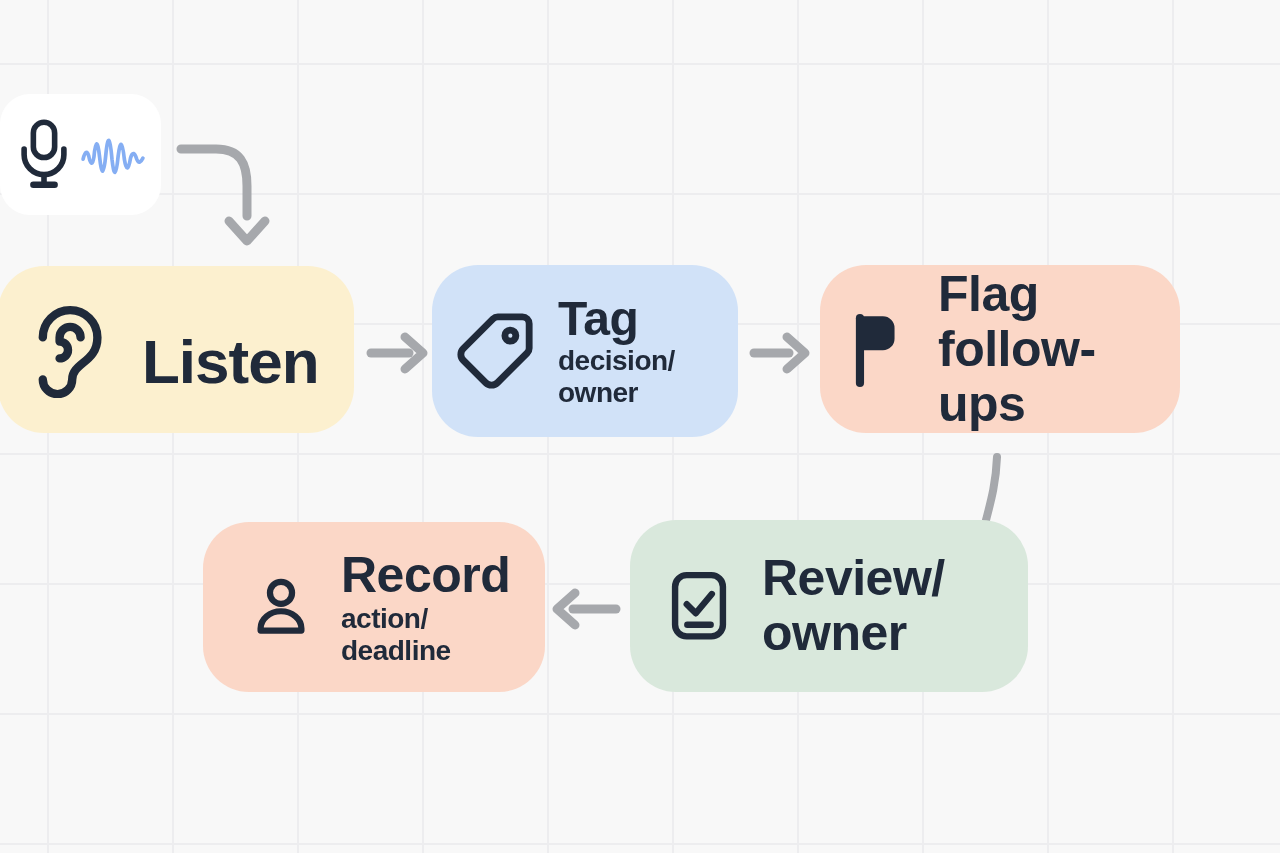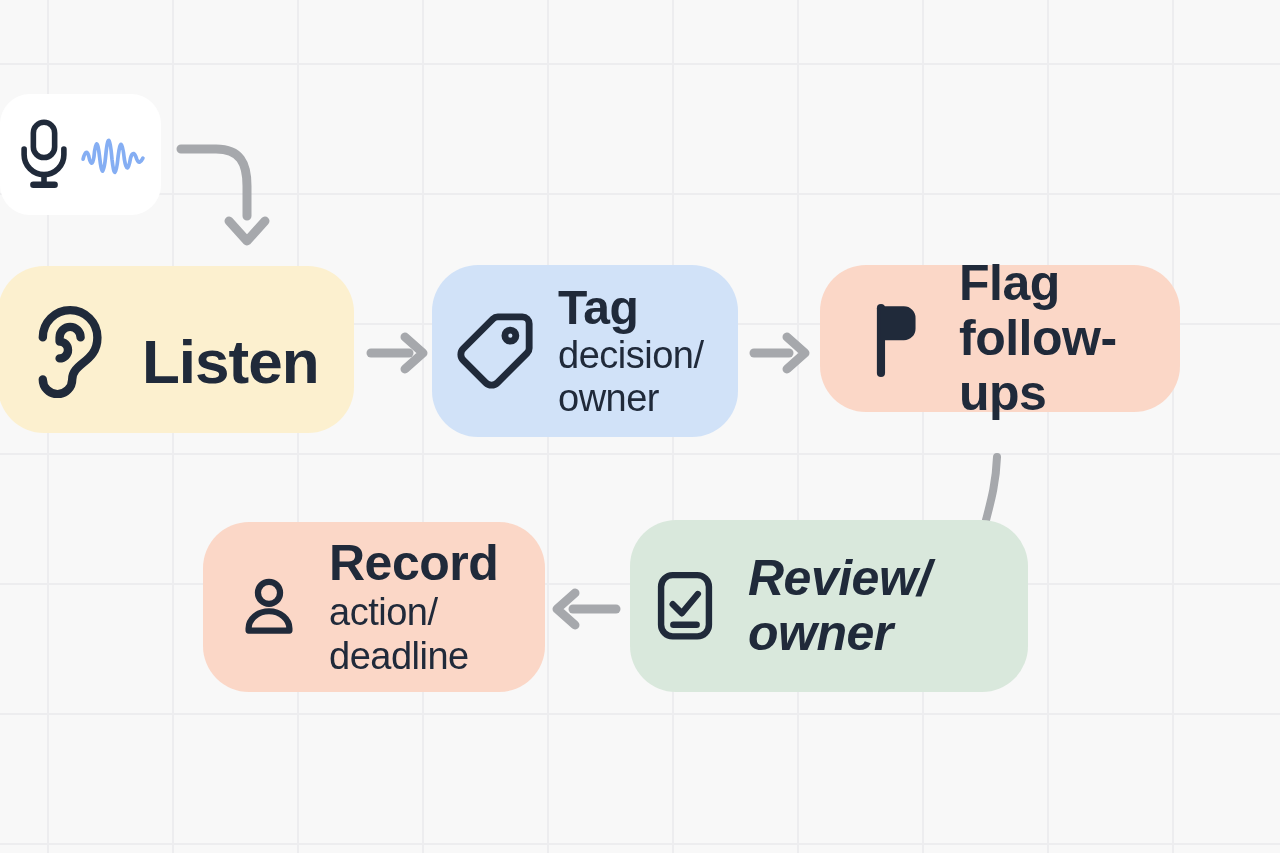--- a/index.html
+++ b/index.html
@@ -40,29 +40,29 @@
   }
   svg.icon{flex:0 0 auto; display:block;}
   .icon-stroke{stroke:var(--navy); fill:none; stroke-linecap:round; stroke-linejoin:round;}
   .icon-fill{fill:var(--navy); stroke:none;}
   .wave-stroke{stroke:var(--wave); fill:none; stroke-linecap:round; stroke-linejoin:round;}
   .arrow-stroke{stroke:var(--arrow); fill:none; stroke-linecap:round; stroke-linejoin:round;}
   .txt{display:flex; flex-direction:column; justify-content:center;}
   .title-xl{font-size:62px; font-weight:700; letter-spacing:-1px; line-height:1;margin-top:24px;}
   .title-lg{font-size:50px; font-weight:700; letter-spacing:-0.5px; line-height:1.1;}
   .title-md{font-size:48px; font-weight:700; letter-spacing:-0.5px; line-height:1.08;}
-  .sub{font-size:38px; font-weight:400; letter-spacing:-0.5px; line-height:1.14;}
+  .sub{font-size:28px; font-weight:700; letter-spacing:-0.5px; line-height:1.14;}
   .overlay{position:absolute; left:0; top:0; pointer-events:none;}
 
   
   #node-listen{left:-2px; top:266px; width:356px; height:167px; padding-left:28px; gap:32px;}
   #node-tag{left:432px; top:265px; width:306px; height:172px; padding-left:22px; gap:22px;}
-  #node-flag{left:820px; top:265px; width:360px; height:147px; padding-left:55px; gap:40px;}
-  #node-review{left:630px; top:520px; width:398px; height:172px; padding-left:20px; gap:28px;font-style:italic;}
-  #node-record{left:203px; top:522px; width:342px; height:170px; padding-left:32px; gap:26px;}
+  #node-flag{left:820px; top:265px; width:360px; height:168px; padding-left:34px; gap:40px;}
+  #node-review{left:630px; top:520px; width:398px; height:172px; padding-left:34px; gap:28px;}
+  #node-record{left:203px; top:522px; width:342px; height:170px; padding-left:44px; gap:26px;}
 </style>
 </head>
 <body>
 
 <div class="canvas">
 
   <svg class="overlay" width="1280" height="853" viewBox="0 0 1280 853">
 
     <g>
       <path class="arrow-stroke" stroke-width="9" d="M181,149 H216 C240,149 247,163 247,186 V216"></path>

